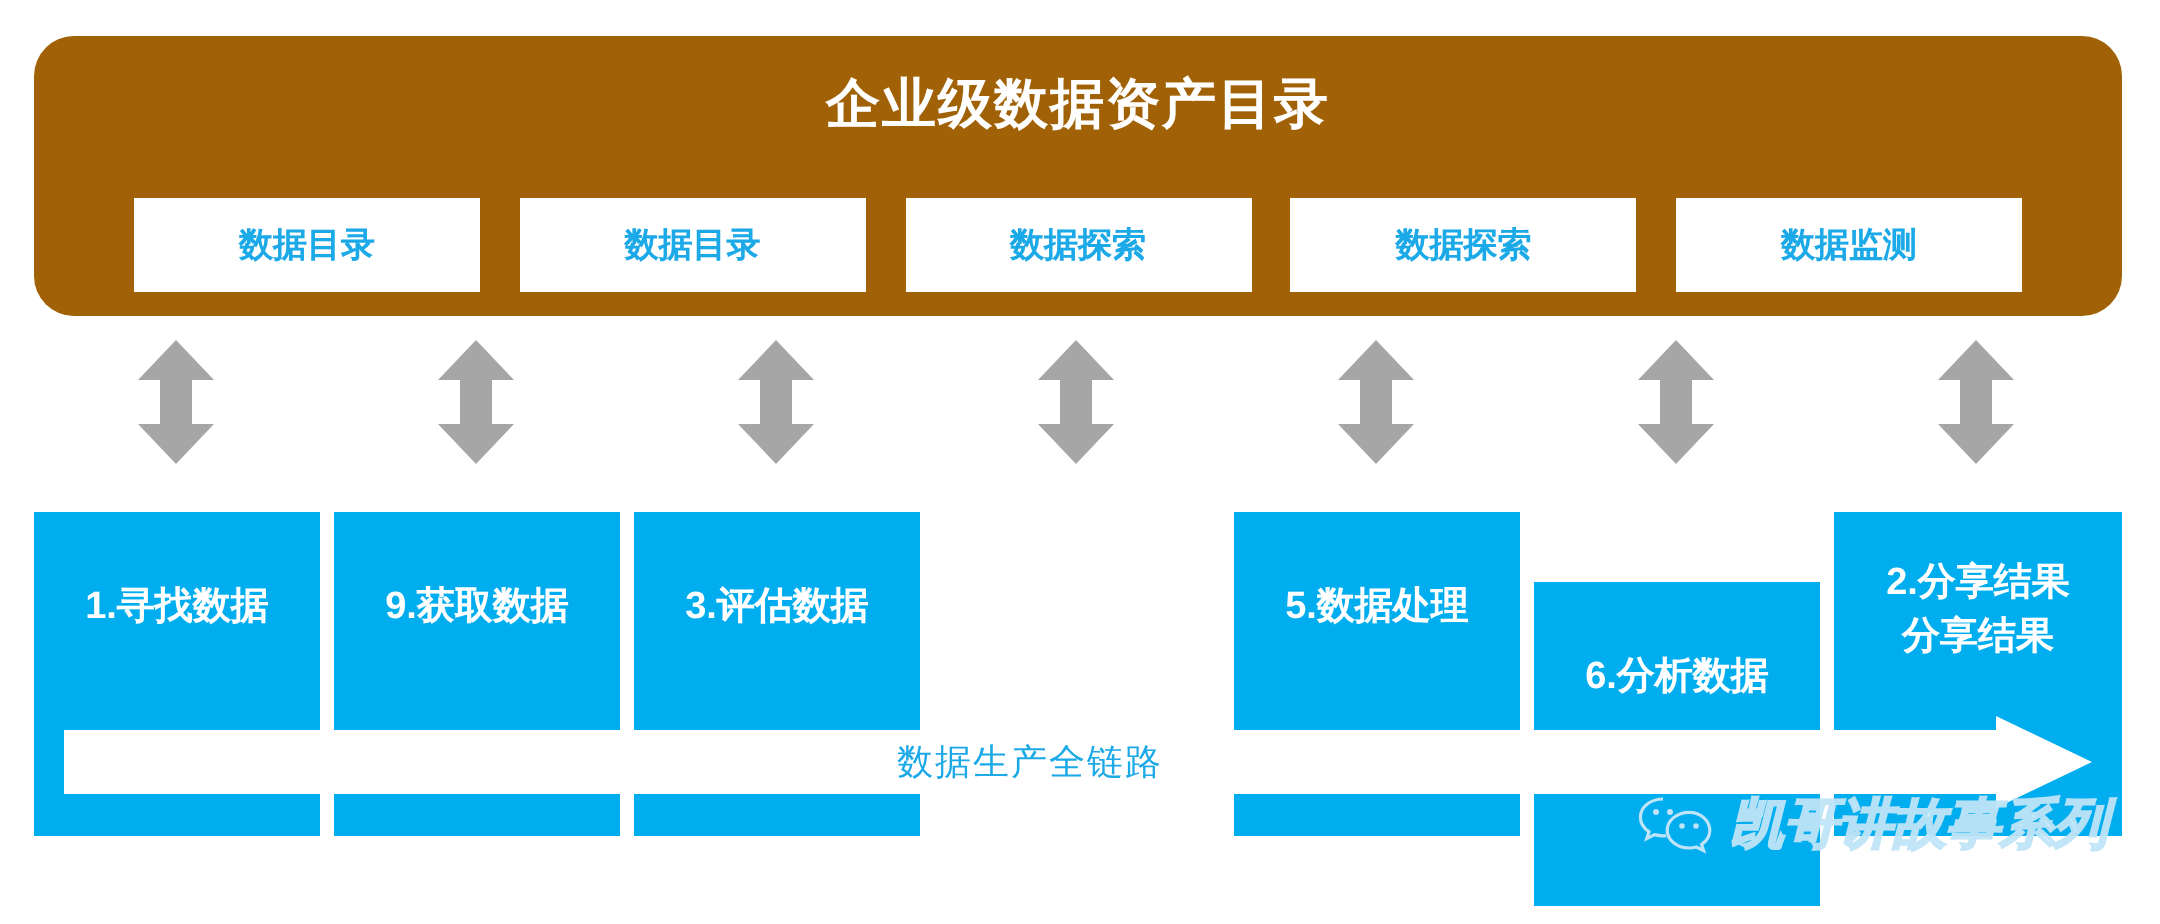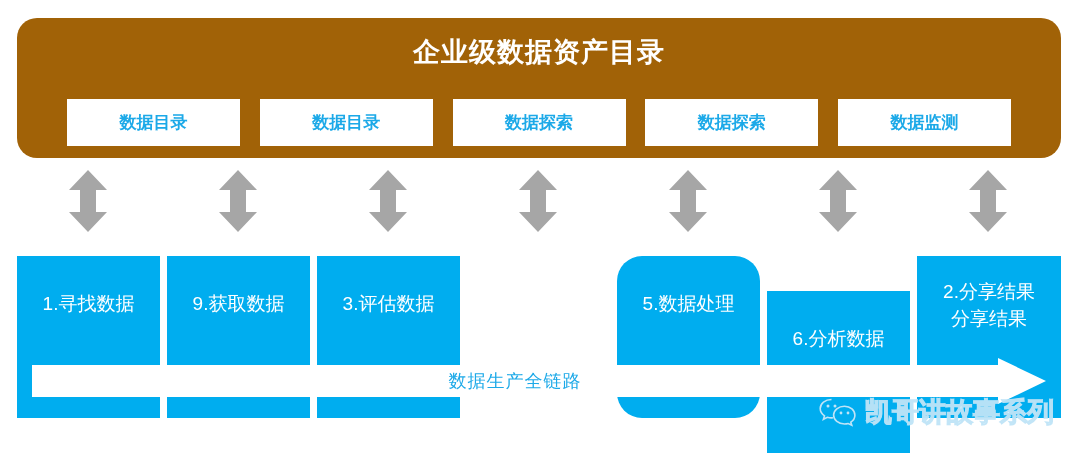--- a/index.html
+++ b/index.html
@@ -87,20 +87,21 @@
   }
   .dbl-arrow svg { display: block; }
 
   
   .stage-row {
     position: absolute;
     left: 17px;
     top: 256px;
     width: 832px;
     height: 162px;
+    font-weight: bold;
   }
   .stage-box {
     position: absolute;
     top: 0;
     height: 162px;
     background: #00ADEF;
     box-sizing: border-box;
     color: #ffffff;
   }
   .stage-label {
@@ -156,20 +157,21 @@
   }
   .wm-icon { width: 40px; height: 32px; display:block; }
   .wm-text {
     font-size: 27px;
     font-weight: bold;
     color: #e8f6fd;
     -webkit-text-stroke: 1px #bfe4f7;
     letter-spacing: 0px;
     white-space: nowrap;
     line-height: 32px;
+    font-style: italic;
     opacity: 0.95;
   }
 </style>
 </head>
 <body>
 
 <div id="canvas">
 
   <div class="platform-panel">
     <div class="platform-title">企业级数据资产目录</div>
@@ -237,21 +239,21 @@
 
     <div class="stage-box" style="left:150px;width:143px;">
       <div class="stage-label">9.获取数据</div>
     </div>
 
     <div class="stage-box" style="left:300px;width:143px;">
       <div class="stage-label">3.评估数据</div>
     </div>
 
 
-    <div class="stage-box" style="left:600px;width:143px;border-radius:25px;">
+    <div class="stage-box" style="left:600px;width:143px;">
       <div class="stage-label">5.数据处理</div>
     </div>
 
     <div class="stage-box" style="left:750px;width:143px;margin-top:35px;">
       <div class="stage-label">6.分析数据</div>
     </div>
 
     <div class="stage-box" style="left:900px;width:144px;">
       <div class="stage-label two-line">
         <span class="ln">2.分享结果</span>

